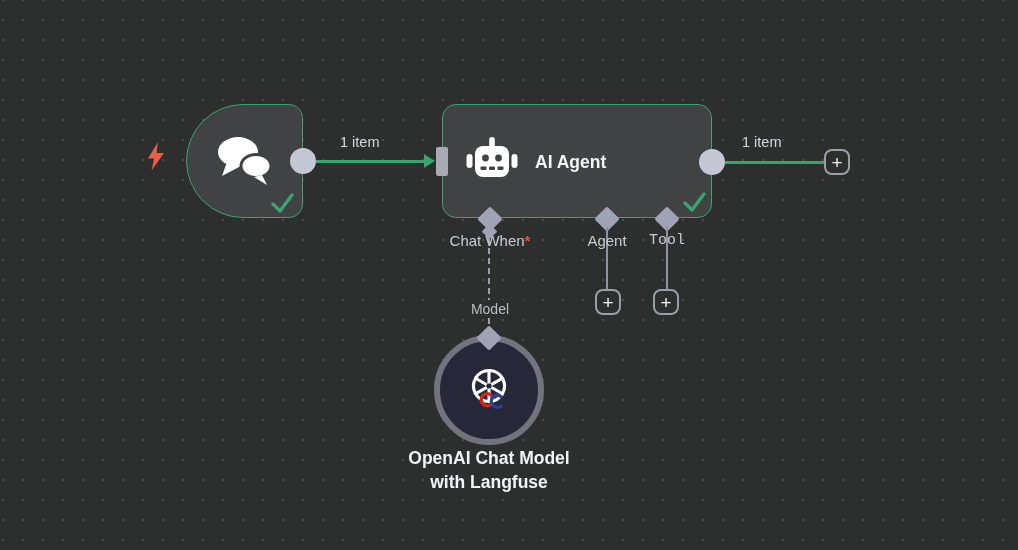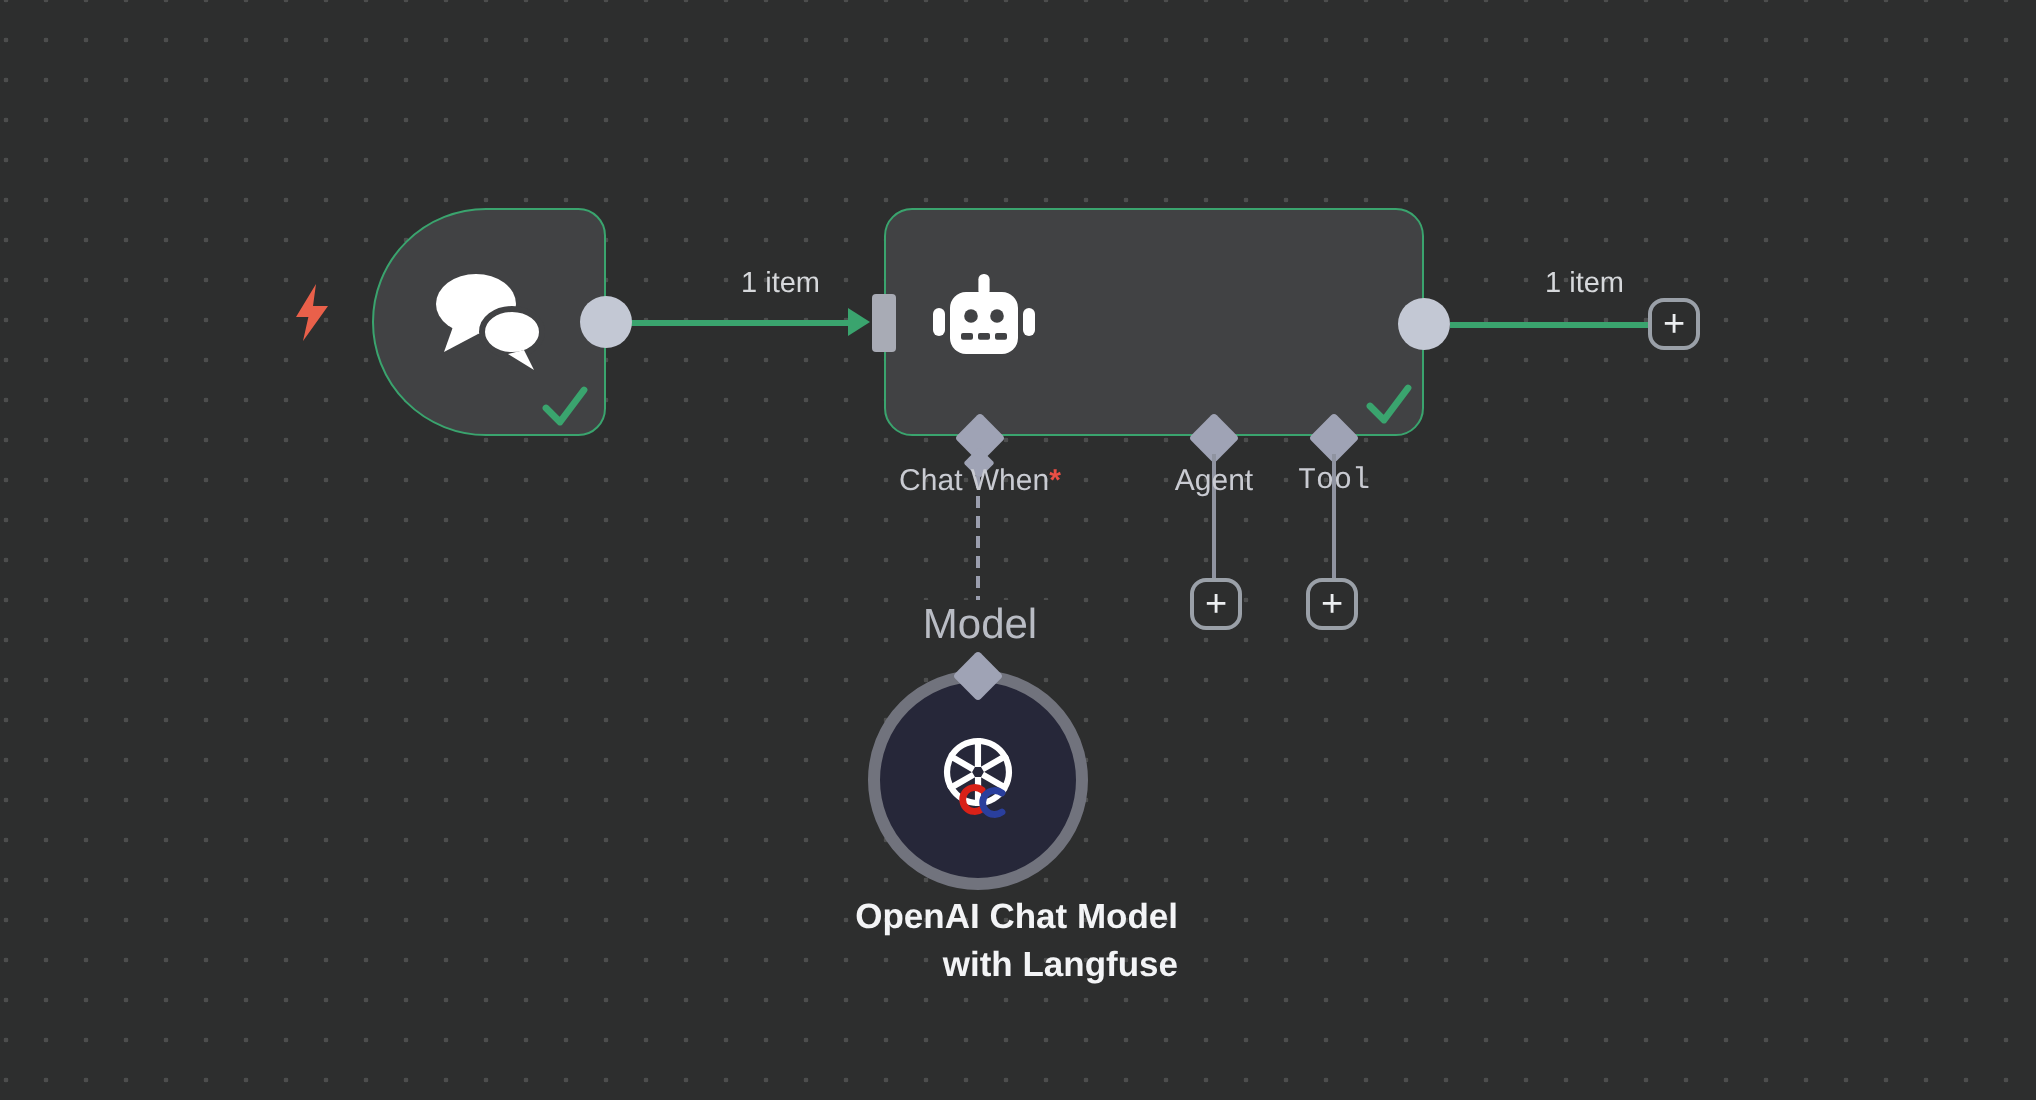--- a/index.html
+++ b/index.html
@@ -8,37 +8,37 @@
     position:relative;width:1018px;height:550px;overflow:hidden;
     background-color:#2d2e2e;
     background-image:radial-gradient(circle,#4c4d4d 1.15px,transparent 1.3px);
     background-size:20px 20px;background-position:13px 10px;
   }
   .node{position:absolute;background:#414244;border:1.6px solid #3aa46e;}
   .trigger-node{left:186px;top:104px;width:117px;height:114px;border-radius:58px 14px 14px 58px;}
   .agent-node{left:442px;top:104px;width:270px;height:114px;border-radius:14px;}
   .node-title{position:absolute;color:#f3f4f6;font-weight:700;font-size:17.5px;line-height:24px;text-align:center;}
   .edge{position:absolute;height:2.5px;background:#3aa46e;}
-  .edge-label{position:absolute;color:#d6d8db;font-size:14.5px;text-align:right;}
+  .edge-label{position:absolute;color:#d6d8db;font-size:14.5px;text-align:left;}
   .arrowhead{position:absolute;width:0;height:0;border-top:7px solid transparent;border-bottom:7px solid transparent;border-left:11px solid #3aa46e;}
   .out-circle{position:absolute;width:26px;height:26px;border-radius:50%;background:#c3c8d4;}
   .in-rect{position:absolute;left:436px;top:147px;width:12px;height:29px;background:#a8abb5;border-radius:2px;}
   .diamond{position:absolute;background:#9fa3b5;transform:rotate(45deg);}
   .diamond-lg{width:18px;height:18px;border-radius:2px;}
   .diamond-sm{width:11px;height:11px;border-radius:1px;}
   .sub-label{position:absolute;color:#c9cbd2;font-size:15px;text-align:center;z-index:4;}
   .req{color:#ea4f45;font-weight:700;}
   .vline{position:absolute;width:2px;background:#8f93a0;}
   .dashline{position:absolute;width:0;border-left:2px dashed #9a9eae;}
   .plus-btn{
     position:absolute;width:26px;height:26px;border:2px solid #9aa0a8;border-radius:8px;
     background:#2d2e2e;color:#eceef0;display:flex;align-items:center;justify-content:center;
     font-size:19px;font-weight:400;line-height:1;cursor:pointer;z-index:5;
   }
-  .model-edge-label{position:absolute;left:454px;top:300px;width:72px;text-align:center;background:#2d2e2e;color:#b9bcc4;font-size:21px;z-index:6;padding:1px 0;}
+  .model-edge-label{position:absolute;left:454px;top:300px;width:72px;text-align:center;background:#2d2e2e;color:#b9bcc4;font-size:14px;z-index:6;padding:1px 0;}
   .circle-node{
     position:absolute;left:434px;top:335px;width:110px;height:110px;border-radius:50%;
     border:6px solid #71737d;background:#262739;display:flex;align-items:center;justify-content:center;z-index:3;
   }
   svg{display:block;}
   .abs{position:absolute;}
 </style>
 </head>
 <body>
 
@@ -70,20 +70,21 @@
       <rect x="26.2" y="3" width="5.6" height="11" rx="2.6" fill="#ffffff"></rect>
       <rect x="12" y="12" width="34" height="31" rx="8" fill="#ffffff"></rect>
       <rect x="3.5" y="20" width="6" height="14" rx="3" fill="#ffffff"></rect>
       <rect x="48.5" y="20" width="6" height="14" rx="3" fill="#ffffff"></rect>
       <circle cx="22.5" cy="24" r="3.4" fill="#414244"></circle>
       <circle cx="35.5" cy="24" r="3.4" fill="#414244"></circle>
       <rect x="17.5" y="32.5" width="6" height="3.4" rx="1" fill="#414244"></rect>
       <rect x="26" y="32.5" width="6" height="3.4" rx="1" fill="#414244"></rect>
       <rect x="34.5" y="32.5" width="6" height="3.4" rx="1" fill="#414244"></rect>
     </svg>
+    <div class="node-title" style="left:92px;top:45px;width:120px;text-align:left;">AI Agent</div>
     <svg class="abs" style="left:240px;top:86px;" width="23" height="21" viewBox="0 0 23 21">
       <polyline points="2,12 9,19 21,3" fill="none" stroke="#3aa46e" stroke-width="3.4" stroke-linecap="round" stroke-linejoin="round"></polyline>
     </svg>
   </div>
   <div class="in-rect"></div>
   <div class="out-circle" style="left:699px;top:149px;"></div>
 
   <div class="edge" style="left:725px;top:161px;width:100px;"></div>
   <div class="edge-label" style="left:742px;top:134px;width:70px;">1 item</div>
   <div class="plus-btn" style="left:824px;top:149px;">
@@ -135,15 +136,15 @@
         <g transform="rotate(300)">
             <path d="M 0 -15.5 A 15.5 15.5 0 0 1 13.4 -7.75 L 2.2 -1.3"></path>
           </g>
       </g>
       <g fill="none" stroke-linecap="round">
         <path d="M 27 30 A 6 6 0 1 0 27 39.5" stroke="#d92118" stroke-width="3.4"></path>
         <path d="M 37 31.5 A 6 6 0 1 0 37 41" stroke="#2a3f9d" stroke-width="3.4"></path>
       </g>
     </svg>
   </div>
-  <div class="node-title" style="left:389px;top:446px;width:200px;text-align:right;">OpenAI Chat Model with Langfuse</div>
+  <div class="node-title" style="left:389px;top:446px;width:200px;">OpenAI Chat Model with Langfuse</div>
 
 </div>
 
 </body></html>

